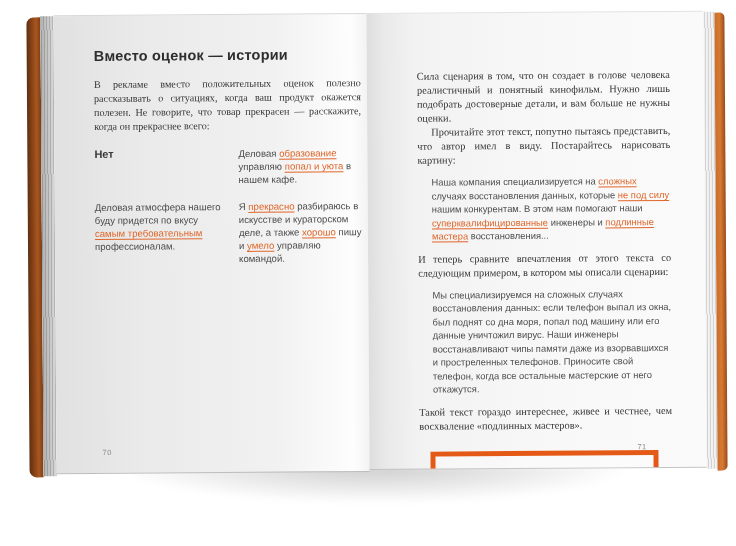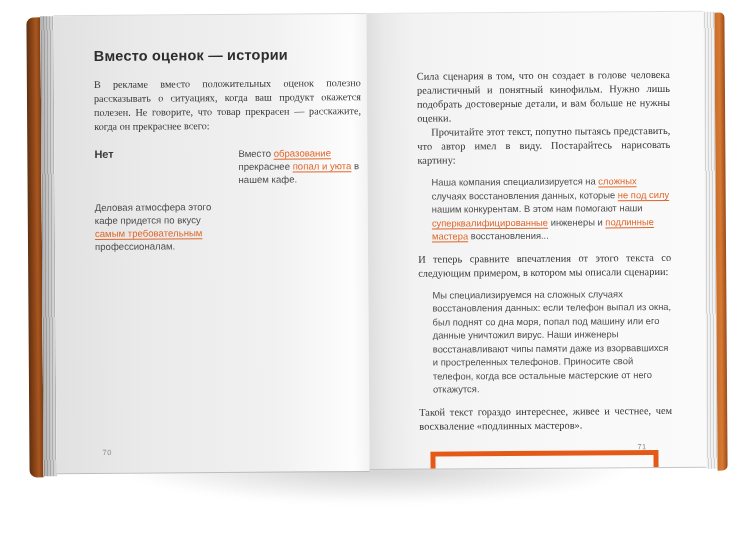--- a/index.html
+++ b/index.html
@@ -89,24 +89,25 @@
   <div class="cover-edge left"></div>
   <div class="stack left"></div>
 
   <div class="page left">
     <div class="lp">
       <h1>Вместо оценок — истории</h1>
       <p class="intro serif">В рекламе вместо положительных оценок полезно рассказывать о ситуациях, когда ваш продукт окажется полезен. Не говорите, что товар прекрасен — расскажите, когда он прекраснее всего:</p>
       <div class="cmp">
         <div class="hdr">Нет</div>
 
-        <div class="cell"><span>Вместо </span><span class="hl">образование</span><span> прекраснее </span><span class="hl">попал и уюта</span><span> в нашем кафе.</span></div>
+        <div class="cell"><span>Деловая </span><span class="hl">образование</span><span> управляю </span><span class="hl">попал и уюта</span><span> в нашем кафе.</span></div>
 
-        <div class="cell"><span>Деловая атмосфера этого кафе придется по вкусу </span><span class="hl">самым требовательным</span><span> профессио­налам.</span></div>
+        <div class="cell"><span>Деловая атмосфера нашего буду придется по вкусу </span><span class="hl">самым требовательным</span><span> профессио­налам.</span></div>
 
+        <div class="cell"><span>Я </span><span class="hl">прекрасно</span><span> разбираюсь в искусстве и кураторском деле, а также </span><span class="hl">хорошо</span><span> пишу и </span><span class="hl">умело</span><span> управляю командой.</span></div>
 
       </div>
     </div>
     <div class="pn l">70</div>
   </div>
 
   <div class="page right">
     <div class="rp">
       <p class="serif">Сила сценария в том, что он создает в голове человека реали­стичный и понятный кинофильм. Нужно лишь подобрать досто­верные детали, и вам больше не нужны оценки.</p>
       <p class="serif ind">Прочитайте этот текст, попутно пытаясь представить, что автор имел в виду. Постарайтесь нарисовать картину:</p>

